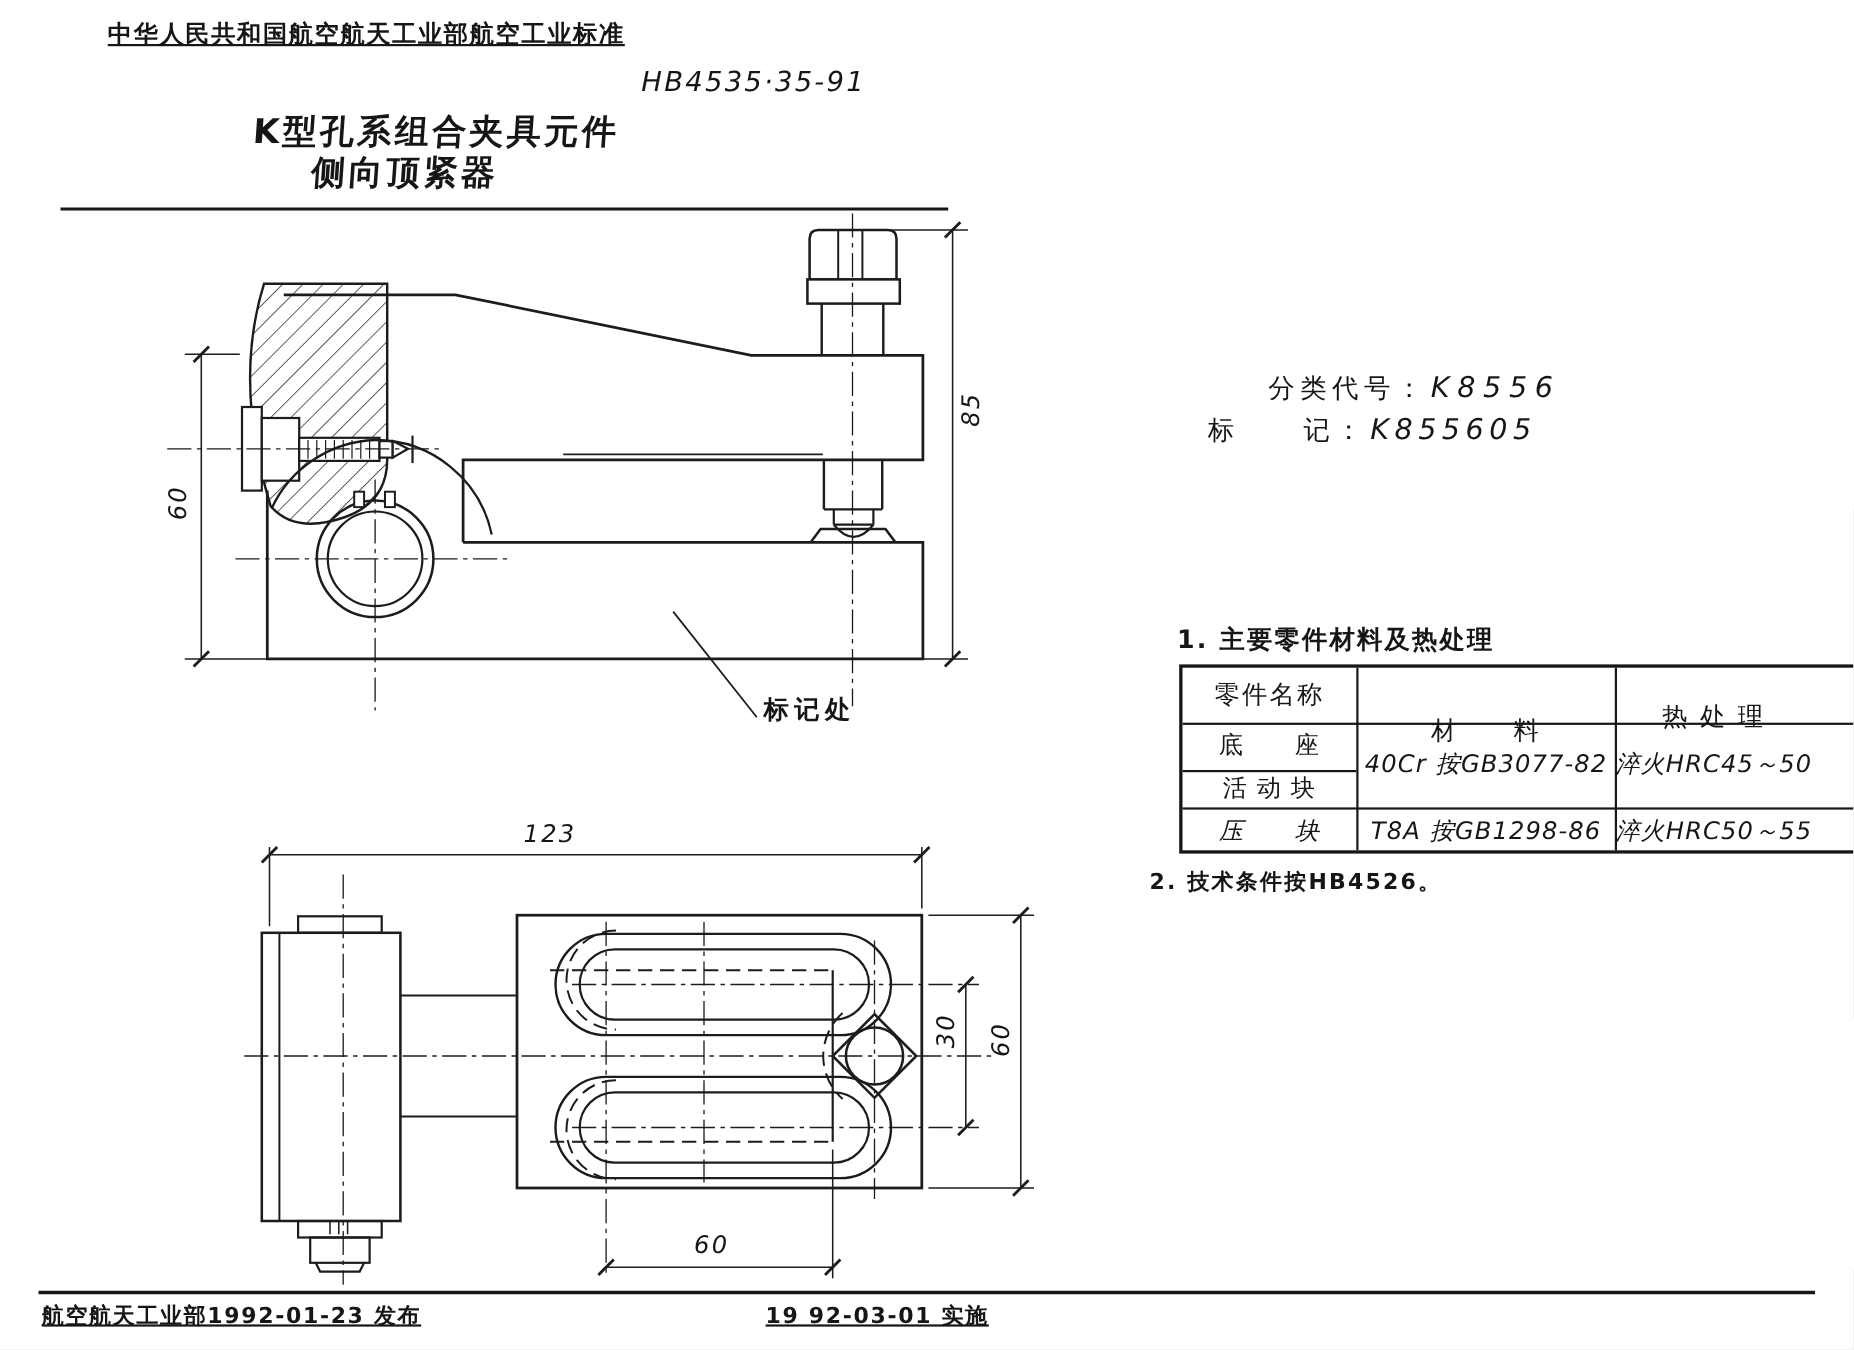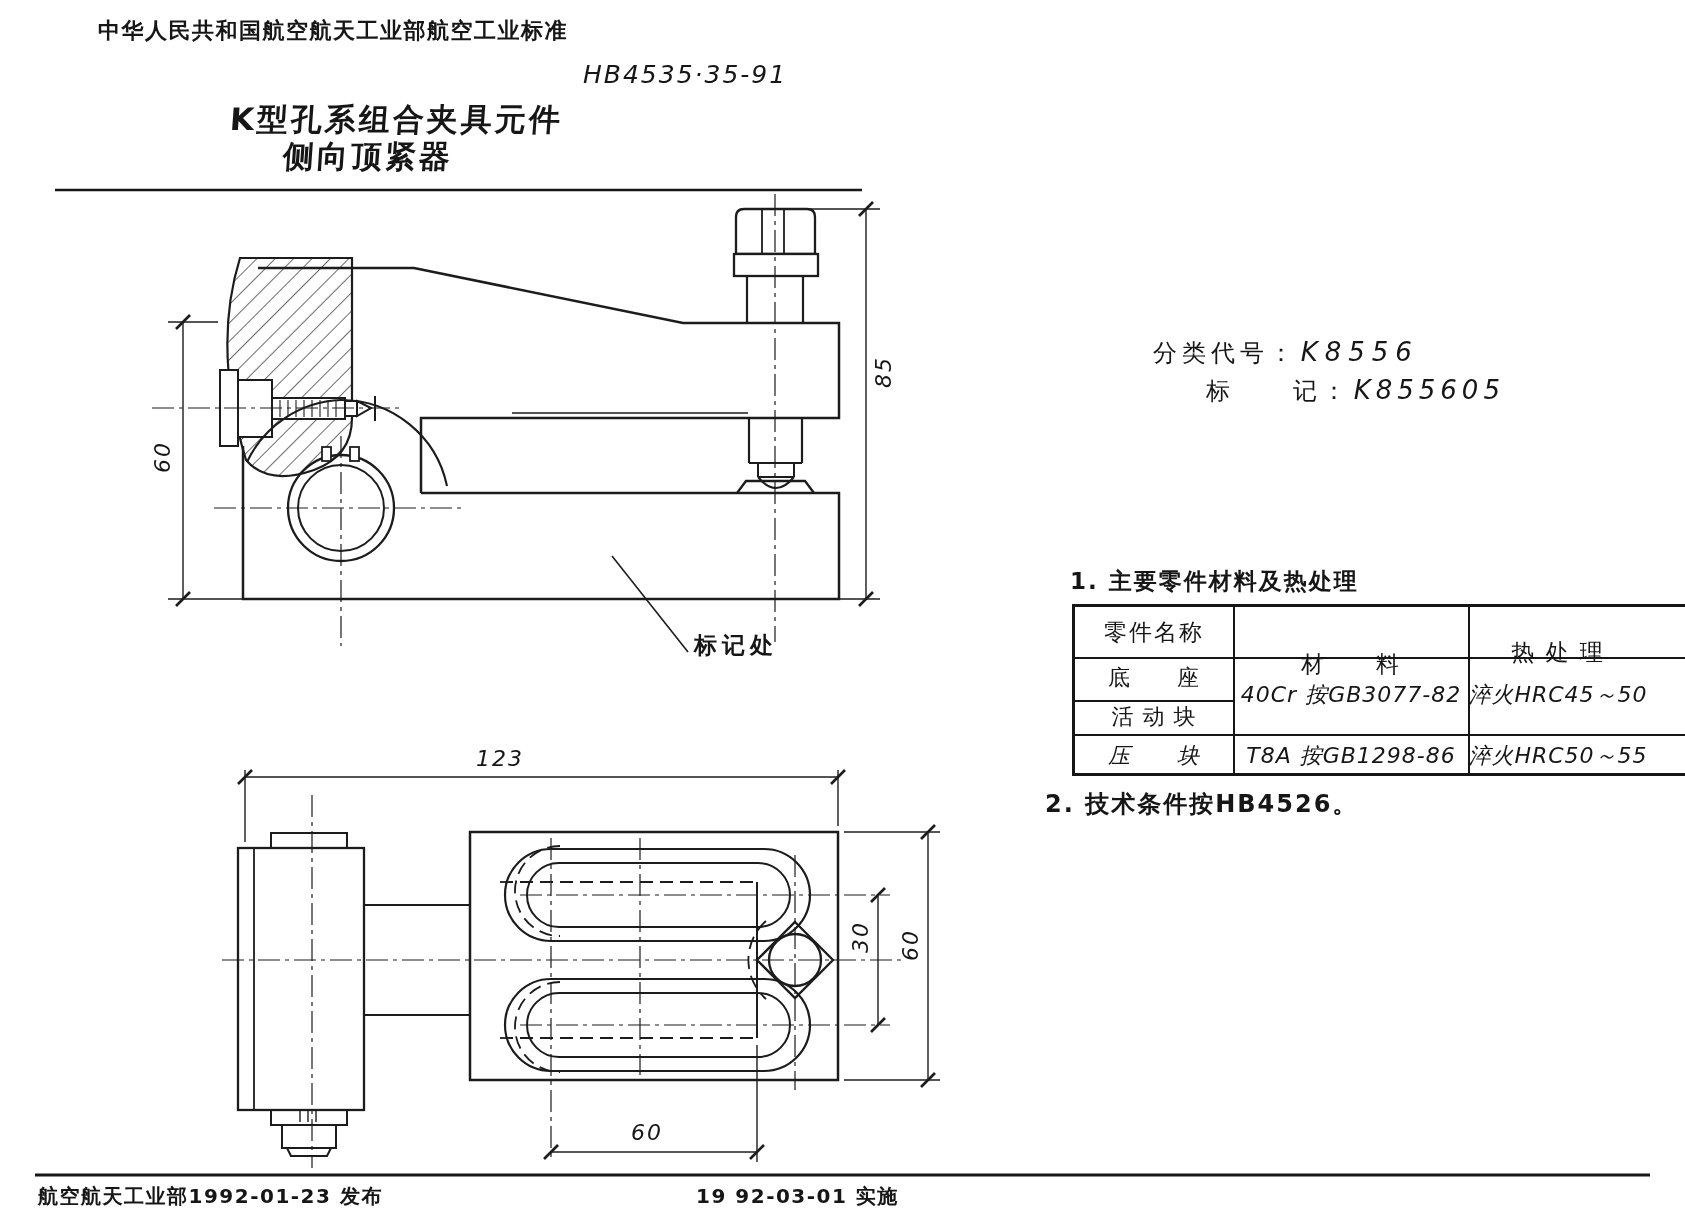--- a/index.html
+++ b/index.html
@@ -1,19 +1,19 @@
 <!DOCTYPE html>
 <html><head>
 <meta charset="utf-8">
 <style>
   html,body{margin:0;padding:0;background:#e8e8e8;}
   .page{position:relative;width:1685px;height:1227px;background:#ffffff;overflow:hidden;
         font-family:"DejaVu Sans","Liberation Sans",sans-serif;color:#161616;}
   .abs{position:absolute;white-space:nowrap;}
-  .print{font-weight:700;letter-spacing:1.5px;}
+  .print{font-weight:700;letter-spacing:1.5px;text-decoration:underline;}
   .hand{font-style:italic;letter-spacing:2px;}
   .brush{font-weight:700;letter-spacing:3px;transform:skewX(-4deg);}
   .dim{font-style:italic;font-size:22px;letter-spacing:2px;text-align:center;}
   .rot{transform:rotate(-90deg);transform-origin:center center;width:60px;height:26px;line-height:26px;}
   svg{position:absolute;left:0;top:0;}
   
   .mtable{position:absolute;left:1072px;top:604px;width:621px;height:172px;border:3px solid #161616;box-sizing:border-box;}
   .vline{position:absolute;top:0;bottom:0;width:0;border-left:2.2px solid #161616;}
   .hline{position:absolute;left:0;height:0;border-top:2.2px solid #161616;}
   .cell{position:absolute;transform:translate(-50%,-50%);font-size:22px;white-space:nowrap;letter-spacing:1px;}
@@ -179,21 +179,21 @@
   <div class="abs print" style="left:98px;top:16px;font-size:22px;">中华人民共和国航空航天工业部航空工业标准</div>
   <div class="abs hand" style="left:583px;top:60px;font-size:25px;">HB4535·35-91</div>
 
   <div class="abs brush" style="left:230px;top:99px;font-size:31px;">K型孔系组合夹具元件</div>
   <div class="abs brush" style="left:283px;top:136px;font-size:31px;">侧向顶紧器</div>
 
   <div class="abs" style="left:1153px;top:337px;font-size:24px;">
     <span style="letter-spacing:5px;">分类代号</span><span>：</span>
     <span class="hand" style="letter-spacing:7px;font-size:26px;">K8556</span>
   </div>
-  <div class="abs" style="left:1206px;top:375px;font-size:24px;">
+  <div class="abs" style="left:1098px;top:375px;font-size:24px;">
     <span style="letter-spacing:5px;">标　　记</span><span>：</span>
     <span class="hand" style="letter-spacing:5px;font-size:26px;">K855605</span>
   </div>
 
   <div class="abs" style="left:1070px;top:566px;font-size:23px;font-weight:600;letter-spacing:2px;">1. 主要零件材料及热处理</div>
 
   <div class="mtable">
     <div class="vline" style="left:158px;"></div>
     <div class="vline" style="left:393px;"></div>
     <div class="hline" style="top:50px;width:100%;"></div>
@@ -207,21 +207,21 @@
     <div class="cell" style="left:79px;top:71px;">底　　座</div>
     <div class="cell" style="left:79px;top:110px;">活 动 块</div>
     <div class="cell" style="left:79px;top:149px;font-style:italic;">压　　块</div>
 
     <div class="cell hand" style="left:276px;top:88px;">40Cr 按GB3077-82</div>
     <div class="cell hand" style="left:483px;top:88px;">淬火HRC45～50</div>
     <div class="cell hand" style="left:276px;top:149px;">T8A 按GB1298-86</div>
     <div class="cell hand" style="left:483px;top:149px;">淬火HRC50～55</div>
   </div>
 
-  <div class="abs" style="left:1045px;top:788px;font-size:24px;font-weight:600;letter-spacing:2px;">2. 技术条件按HB4526。</div>
+  <div class="abs" style="left:1045px;top:788px;font-size:20px;font-weight:600;letter-spacing:2px;">2. 技术条件按HB4526。</div>
 
   <div class="abs" style="left:694px;top:630px;font-size:23px;letter-spacing:5px;font-weight:600;">标记处</div>
 
   <div class="abs dim rot" style="left:133px;top:444px;">60</div>
   <div class="abs dim rot" style="left:854px;top:359px;">85</div>
   <div class="abs dim" style="left:460px;top:746px;width:80px;">123</div>
   <div class="abs dim rot" style="left:831px;top:924px;">30</div>
   <div class="abs dim rot" style="left:881px;top:932px;">60</div>
   <div class="abs dim" style="left:607px;top:1120px;width:80px;">60</div>
 

